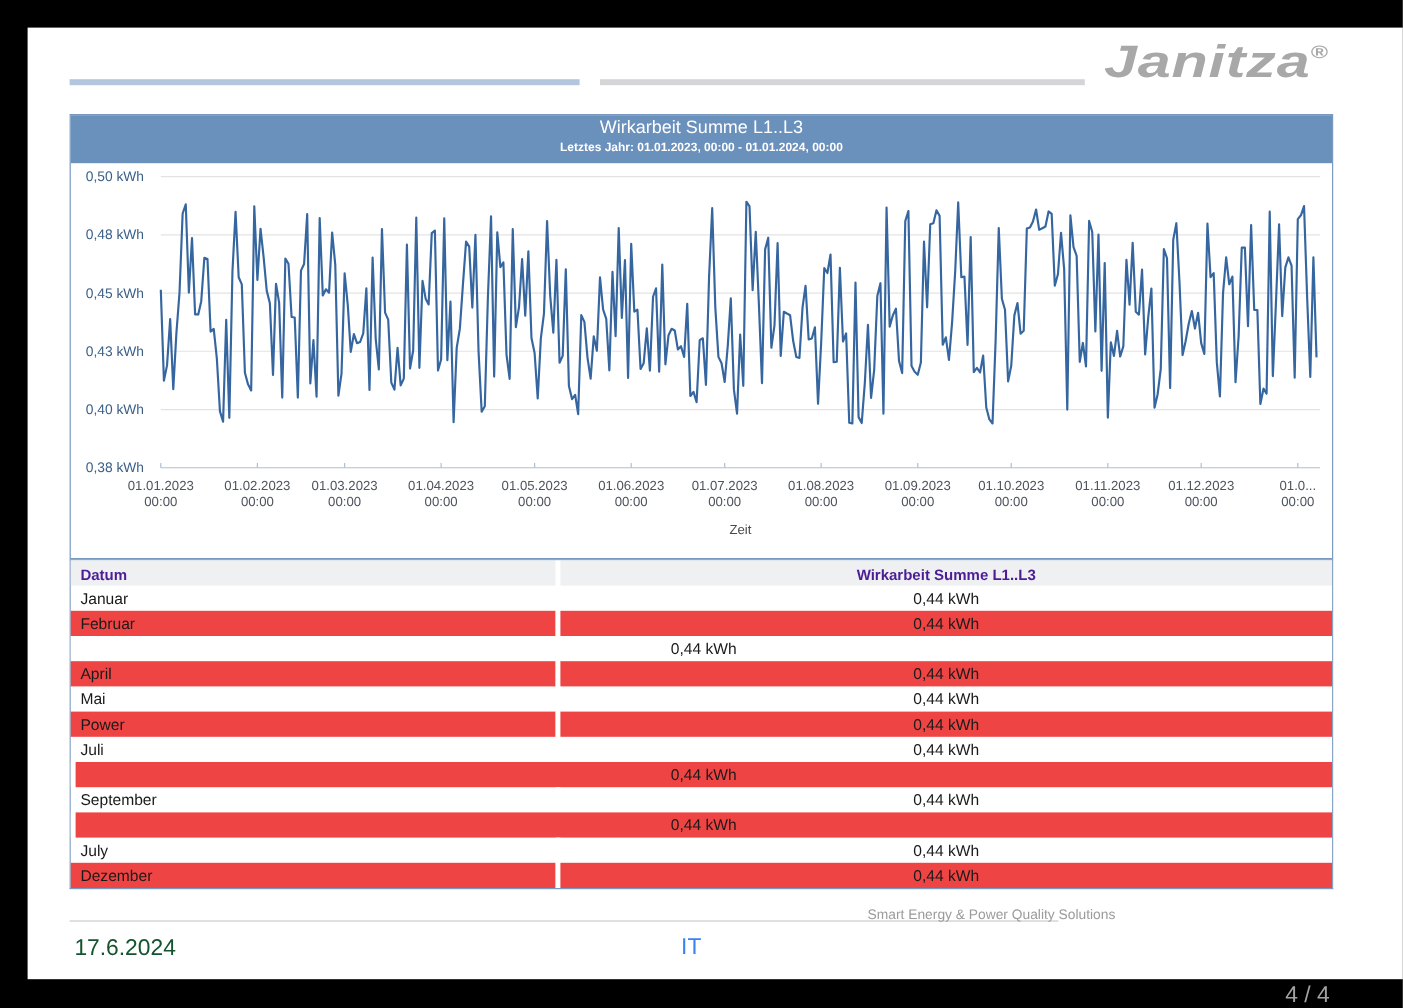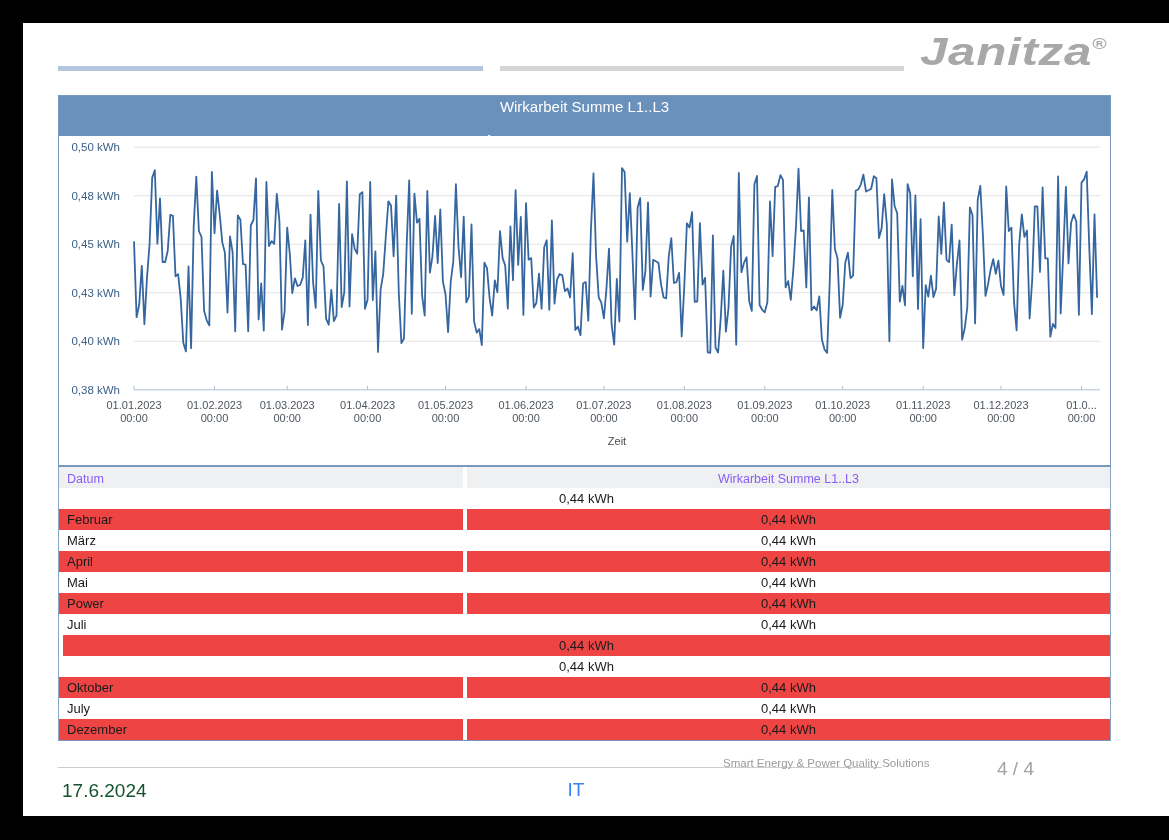--- a/index.html
+++ b/index.html
@@ -8,35 +8,35 @@
   .page{position:absolute;left:23px;top:23px;width:1147px;height:793px;background:#fff;}
   .abs{position:absolute;}
   .bar1{left:35px;top:43px;width:425px;height:5px;background:#b4c6de;}
   .bar2{left:477px;top:43px;width:404px;height:5px;background:#d5d5d7;}
   .logo{left:897px;top:8px;color:#a8a8a8;font-weight:bold;font-style:italic;
         font-size:38px;letter-spacing:0.5px;transform:scaleX(1.30);transform-origin:0 0;white-space:nowrap;}
   .logo .reg{font-size:15px;font-weight:bold;vertical-align:16px;letter-spacing:0;margin-left:0px;}
   .panel{left:35px;top:72px;width:1051px;height:369px;border:1px solid #7a99c1;background:#fff;}
   .phead{left:0px;top:0px;width:1051px;height:40px;background:#6a90bc;color:#fff;text-align:center;}
   .ptitle{margin-top:2px;font-size:15px;}
-  .psub{margin-top:18px;font-size:14px;font-weight:bold;}
+  .psub{margin-top:3px;font-size:10px;font-weight:bold;}
   .tbl{left:35px;top:443px;width:1051px;border-top:1px solid #7a99c1;border-bottom:1px solid #7a99c1;
        border-left:1px solid #8aa4c4;border-right:1px solid #8aa4c4;}
   .row{display:flex;height:21px;line-height:22px;font-size:13px;color:#1a1a1a;}
   .c1{width:396px;padding-left:8px;}
   .gap{width:4px;background:#fff;}
   .c2{flex:1;text-align:center;}
-  .hrow{font-weight:normal;color:#8b5cf6;font-size:12.5px;line-height:25px;}
+  .hrow{font-weight:bold;color:#4c1d95;font-size:12.5px;line-height:25px;}
   .hrow .c1,.hrow .c2{background:#eef0f2;}
   .even .c1,.even .c2{background:#ef4444;}
   .fline{left:35px;top:744px;width:824px;height:1px;background:#cccccc;}
   .fbrand{left:700px;top:734px;width:384px;font-size:11.5px;color:#9b9b9b;}
   .fdate{left:39px;top:757px;font-size:19px;color:#14532d;}
   .fcenter{left:388px;top:756px;width:330px;text-align:center;font-size:19px;color:#3b82f6;}
-  .fpage{left:900px;top:735px;width:185px;text-align:center;font-size:19px;color:#a3a3a3;}
+  .fpage{left:900px;top:796px;width:185px;text-align:right;font-size:19px;color:#a3a3a3;}
 </style>
 </head>
 <body>
 <div class="page">
   <div class="abs bar1"></div>
   <div class="abs bar2"></div>
   <div class="abs logo">Janitza<span class="reg">®</span></div>
 
   <div class="abs panel">
     <div class="abs phead">
@@ -114,30 +114,30 @@
     </svg>
   </div>
 
   <div class="abs tbl">
     <div class="row hrow">
         <div class="c1">Datum</div>
         <div class="gap"></div>
         <div class="c2">Wirkarbeit Summe L1..L3</div>
       </div>
     <div class="row odd">
+        <div class="c1">Januar</div>
         <div class="gap"></div>
         <div class="c2">0,44 kWh</div>
       </div>
     <div class="row even">
         <div class="c1">Februar</div>
         <div class="gap"></div>
         <div class="c2">0,44 kWh</div>
       </div>
     <div class="row odd">
-        <div class="c1">März</div>
         <div class="gap"></div>
         <div class="c2">0,44 kWh</div>
       </div>
     <div class="row even">
         <div class="c1">April</div>
         <div class="gap"></div>
         <div class="c2">0,44 kWh</div>
       </div>
     <div class="row odd">
         <div class="c1">Mai</div>
@@ -152,25 +152,25 @@
     <div class="row odd">
         <div class="c1">Juli</div>
         <div class="gap"></div>
         <div class="c2">0,44 kWh</div>
       </div>
     <div class="row even">
         <div class="gap"></div>
         <div class="c2">0,44 kWh</div>
       </div>
     <div class="row odd">
+        <div class="c1">September</div>
         <div class="gap"></div>
         <div class="c2">0,44 kWh</div>
       </div>
     <div class="row even">
-        <div class="c1">Oktober</div>
         <div class="gap"></div>
         <div class="c2">0,44 kWh</div>
       </div>
     <div class="row odd">
         <div class="c1">July</div>
         <div class="gap"></div>
         <div class="c2">0,44 kWh</div>
       </div>
     <div class="row even">
         <div class="c1">Dezember</div>

